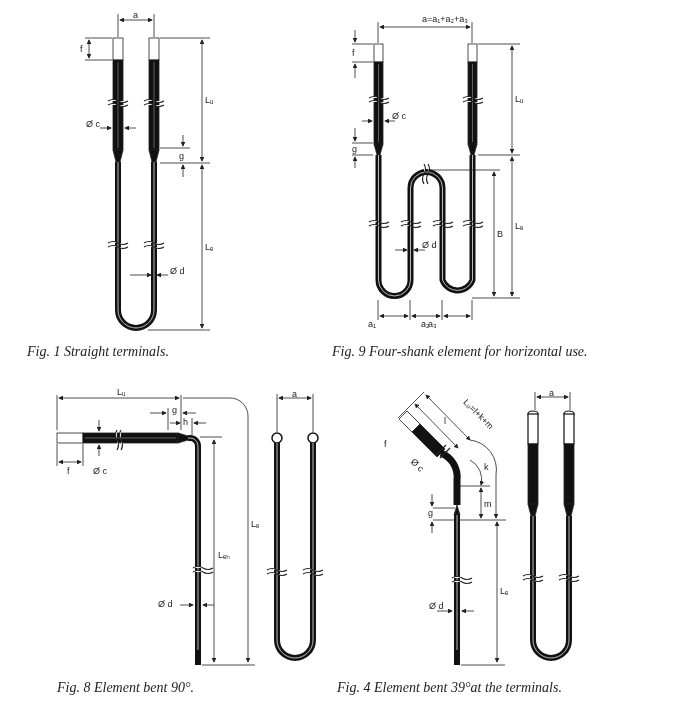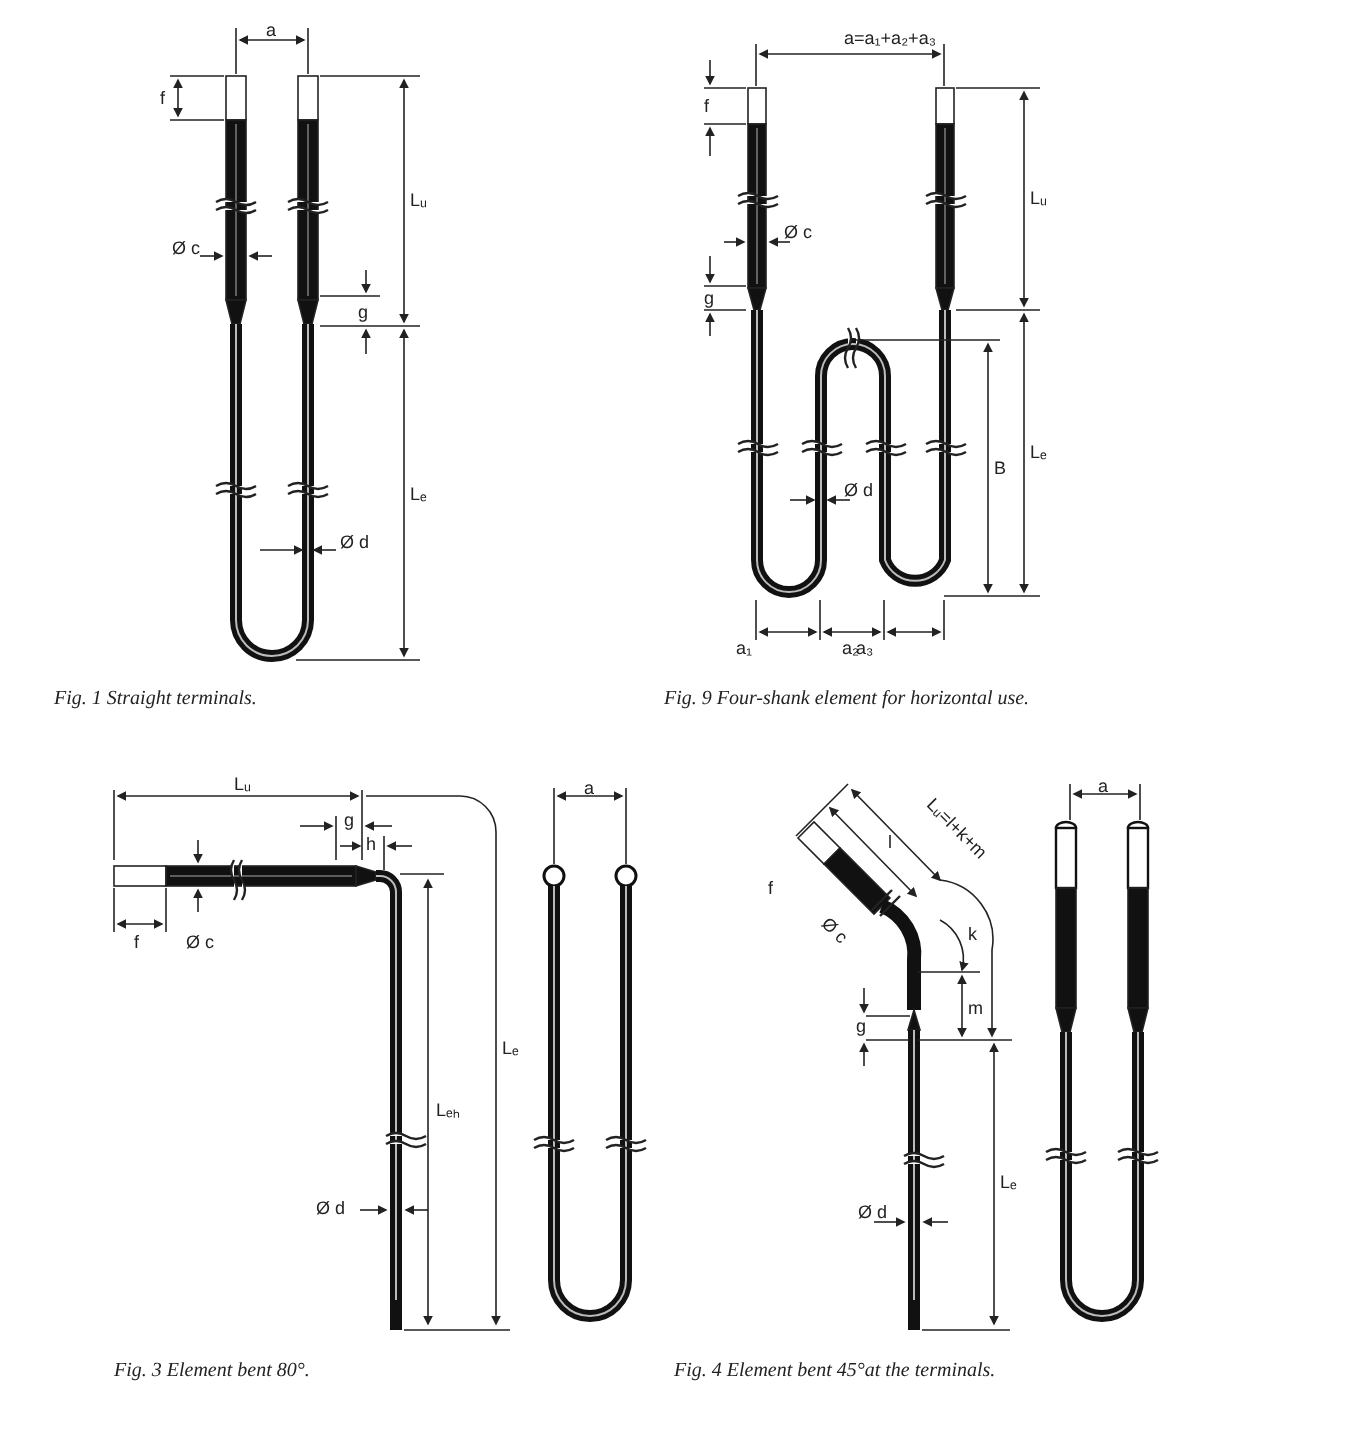--- a/index.html
+++ b/index.html
@@ -1,18 +1,18 @@
 <!DOCTYPE html>
 <html><head>
 <meta charset="utf-8">
 <style>
   html,body{margin:0;padding:0;background:#fff;}
   body{width:680px;height:720px;position:relative;overflow:hidden;font-family:"Liberation Sans",sans-serif;}
   svg{position:absolute;left:0;top:0;}
-  .cap{position:absolute;font-family:"Liberation Serif",serif;font-style:italic;font-size:10px;color:#222;white-space:nowrap;}
+  .cap{position:absolute;font-family:"Liberation Serif",serif;font-style:italic;font-size:14px;color:#222;white-space:nowrap;}
   .lbl{position:absolute;font-family:"Liberation Sans",sans-serif;font-size:9px;color:#222;white-space:nowrap;line-height:1;}
 </style>
 </head>
 <body>
 
 <svg width="680" height="720" viewBox="0 0 680 720">
   <defs>
     <marker id="ar" markerWidth="6" markerHeight="6" refX="5" refY="3" orient="auto">
         <path d="M0,0 L6,3 L0,6 z" fill="#222"></path>
       </marker>
@@ -283,25 +283,25 @@
 
 <span class="lbl" style="left:117px;top:388px">Lᵤ</span>
 <span class="lbl" style="left:172px;top:406px">g</span>
 <span class="lbl" style="left:183px;top:418px">h</span>
 <span class="lbl" style="left:93px;top:467px">Ø c</span>
 <span class="lbl" style="left:67px;top:467px">f</span>
 <span class="lbl" style="left:251px;top:520px">Lₑ</span>
 <span class="lbl" style="left:218px;top:551px">Lₑₕ</span>
 <span class="lbl" style="left:158px;top:600px">Ø d</span>
 <span class="lbl" style="left:292px;top:390px">a</span>
-<div class="cap" style="left:57px;top:680px">Fig. 3  Element bent 80°.</div>
+<div class="cap" style="left:57px;top:680px">Fig. 8  Element bent 90°.</div>
 
 <span class="lbl" style="left:459px;top:410px;transform:rotate(45deg)">Lᵤ=l+k+m</span>
 <span class="lbl" style="left:444px;top:417px">l</span>
 <span class="lbl" style="left:384px;top:440px">f</span>
 <span class="lbl" style="left:410px;top:461px;transform:rotate(45deg)">Ø c</span>
 <span class="lbl" style="left:484px;top:463px">k</span>
 <span class="lbl" style="left:484px;top:500px">m</span>
 <span class="lbl" style="left:428px;top:509px">g</span>
 <span class="lbl" style="left:500px;top:587px">Lₑ</span>
 <span class="lbl" style="left:429px;top:602px">Ø d</span>
 <span class="lbl" style="left:549px;top:389px">a</span>
-<div class="cap" style="left:337px;top:680px">Fig. 4  Element bent 45°at the terminals.</div>
+<div class="cap" style="left:337px;top:680px">Fig. 4  Element bent 39°at the terminals.</div>
 
 </body></html>

